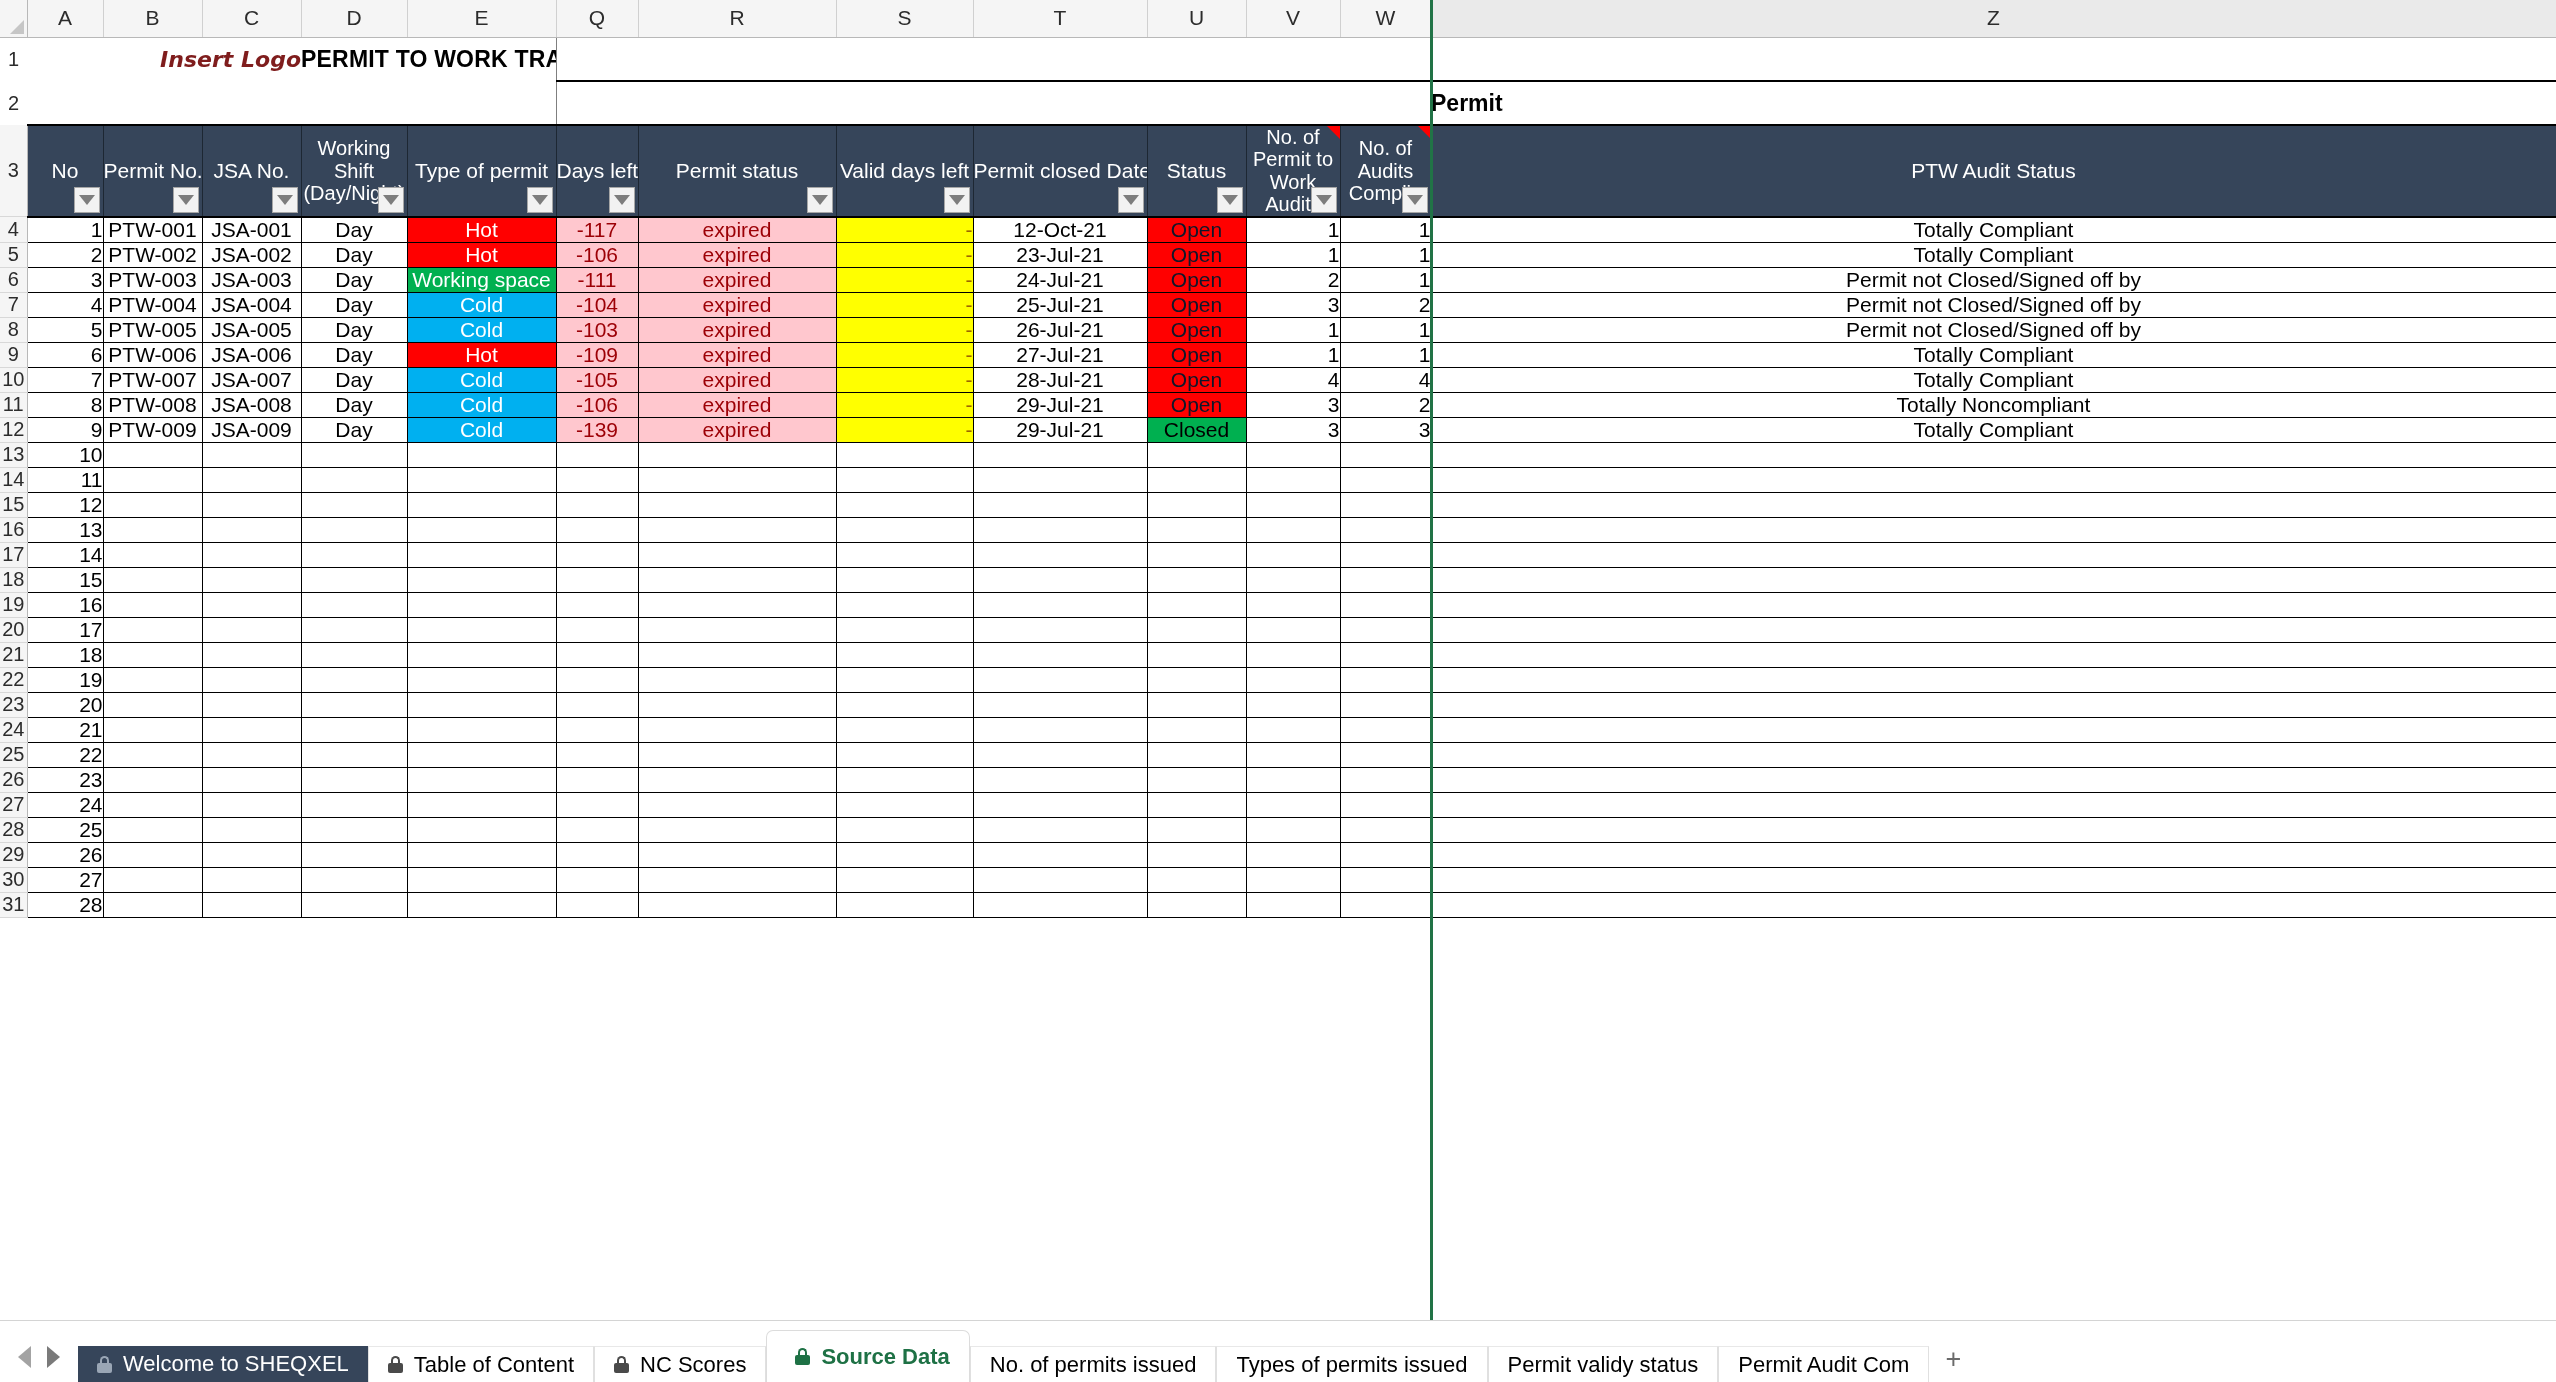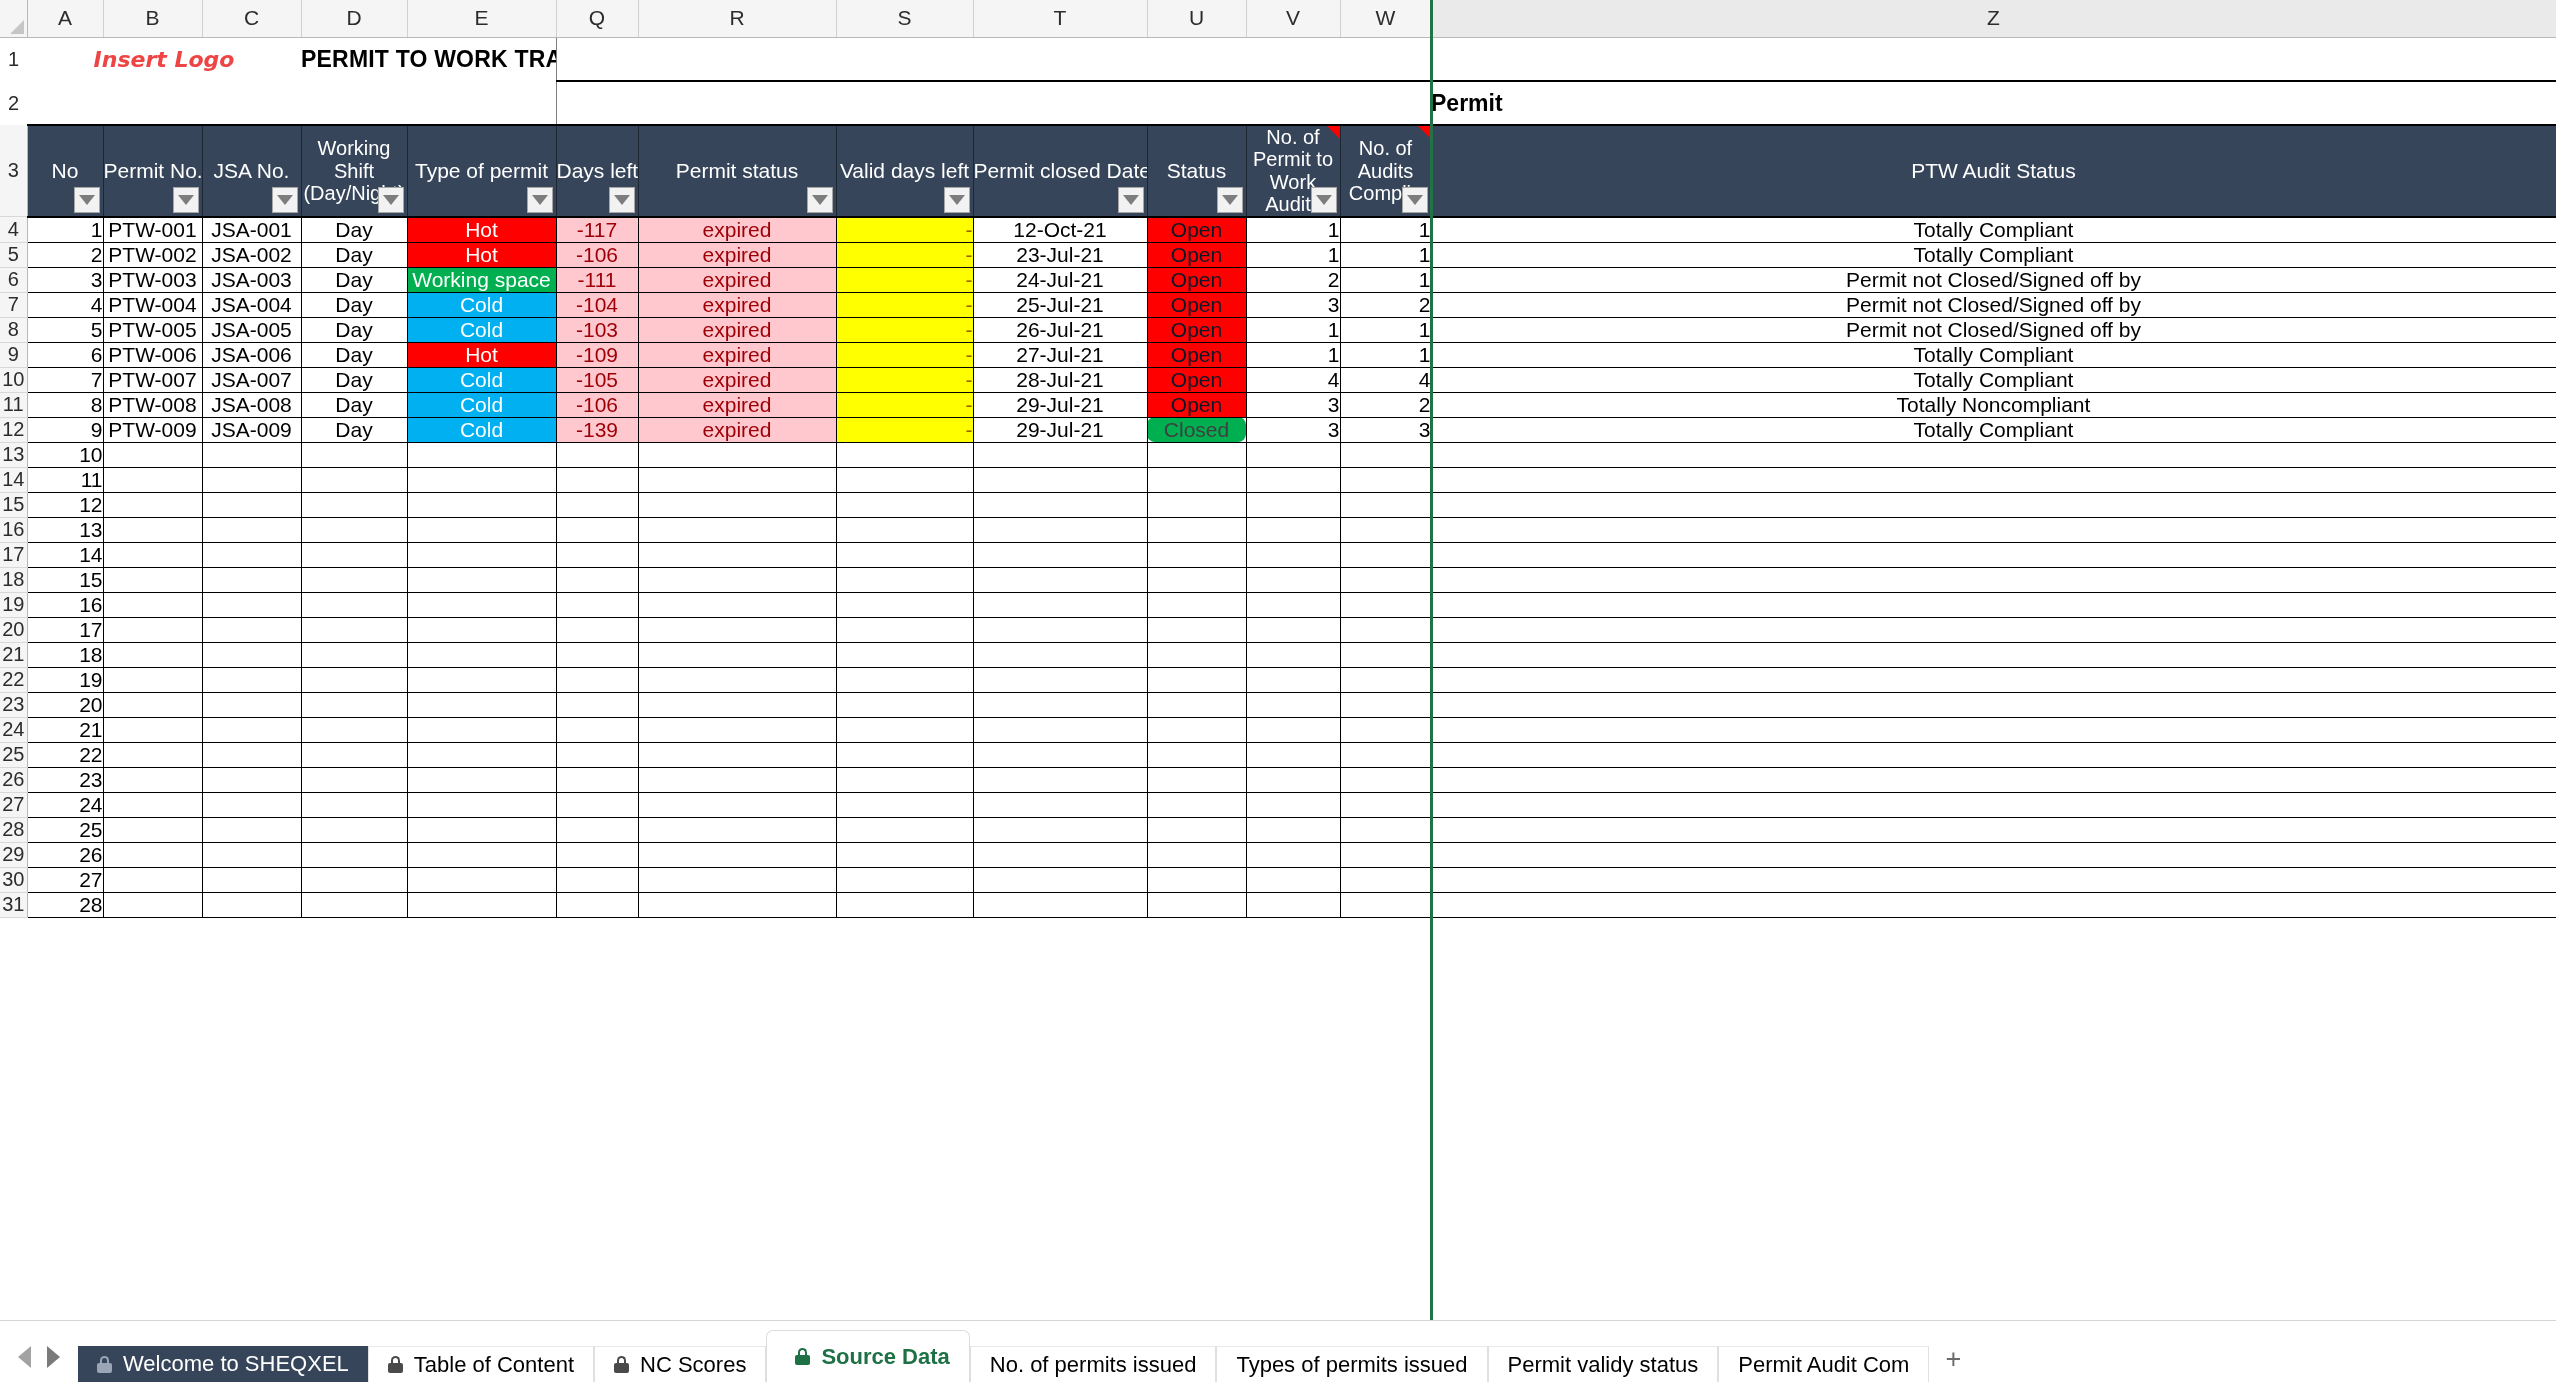--- a/index.html
+++ b/index.html
@@ -90,22 +90,22 @@
     font-size: 21px;
   }
 
   
   .titlerow td { border: none; background:#fff; height: 44px; }
   .logo-cell {
     font-family: "DejaVu Sans", sans-serif;
     font-style: italic;
     font-weight: bold;
     font-size: 22px;
-    text-align: center;
-    color: #ef4444;
+    text-align: right;
+    color: #7f1d1d;
   }
   .maintitle {
     font-weight: bold;
     font-size: 23px;
     text-align: center;
     letter-spacing: .2px;
   }
   .r2title {
     font-weight: bold;
     font-size: 23px;
@@ -152,21 +152,21 @@
     border-left: 13px solid transparent;
   }
 
   
   .hot    { background:#ff0000; color:#fff; }
   .cold   { background:#00b0f0; color:#fff; }
   .conf   { background:#00b050; color:#fff; }
   .pinkc  { background:#ffc7ce; color:#9c0006; }
   .yellowc{ background:#ffff00; color:#9c6500; text-align:right; padding-right:12px; }
   .openc  { background:#ff0000; color:#0f172a; }
-  .closedc{ background:#00b050; color:#404040;border-radius:8px; }
+  .closedc{ background:#00b050; color:#000000; }
   .numr   { text-align:right; padding-right:12px; }
   .numr-no{ text-align:right; padding-right:9px; }
 
   
   .tabbar {
     flex: 0 0 auto;
     height: 62px;
     background: #ffffff;
     border-top: 1px solid #d4d4d4;
     display: flex;

